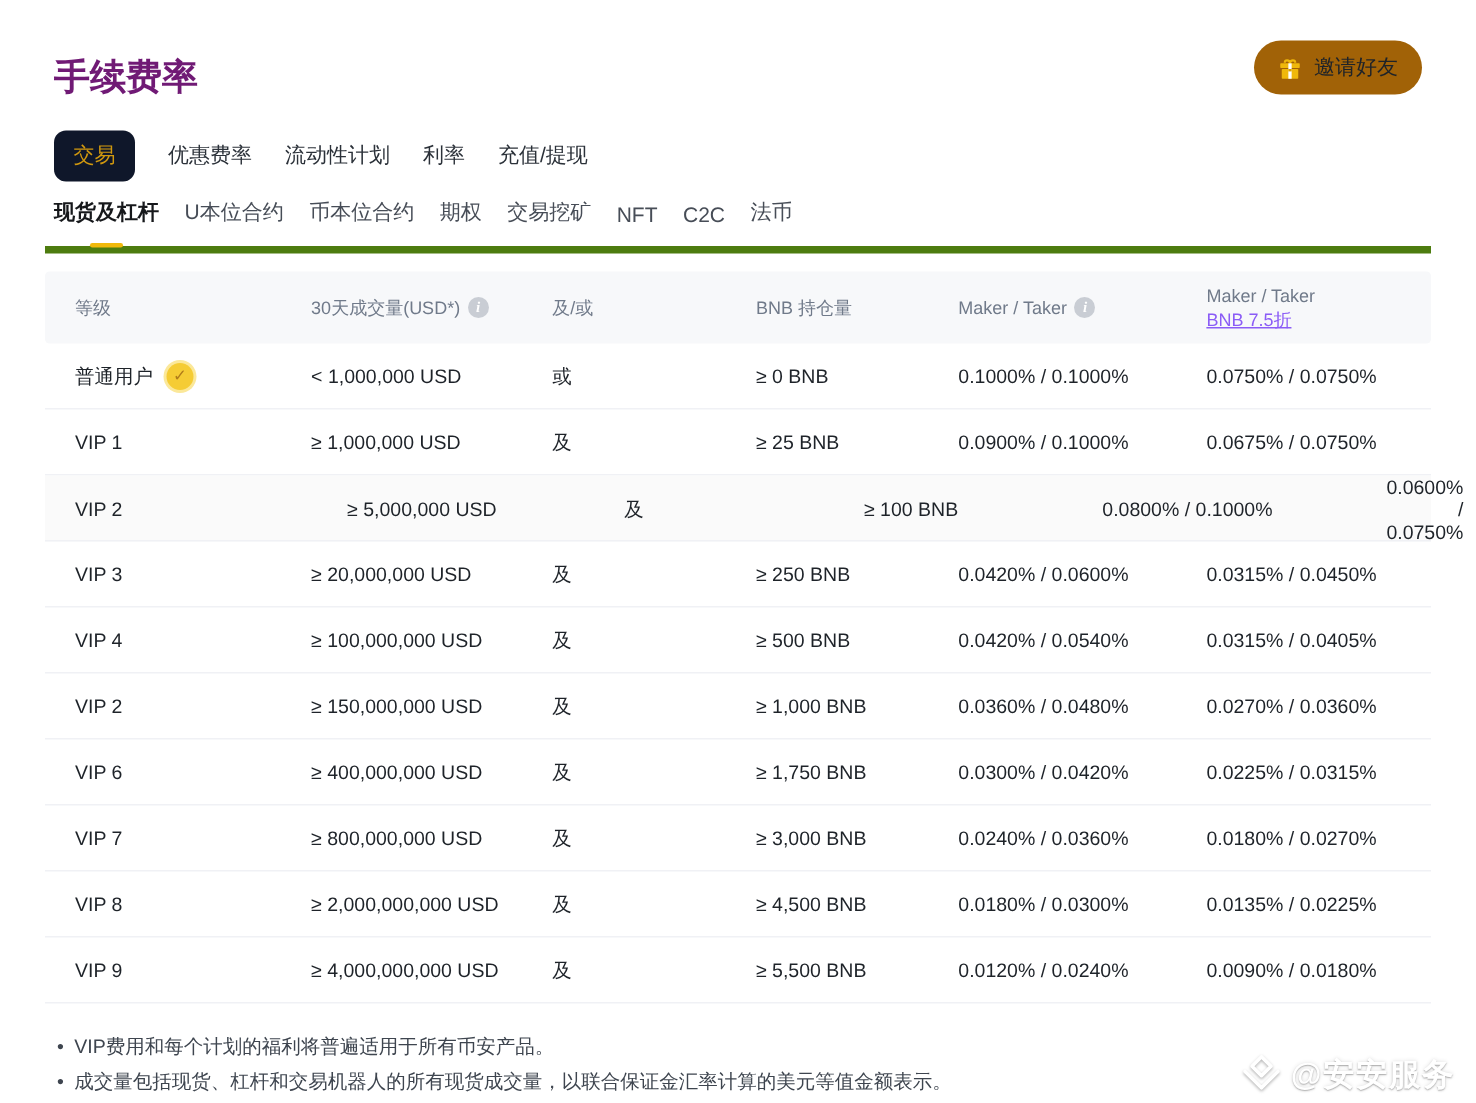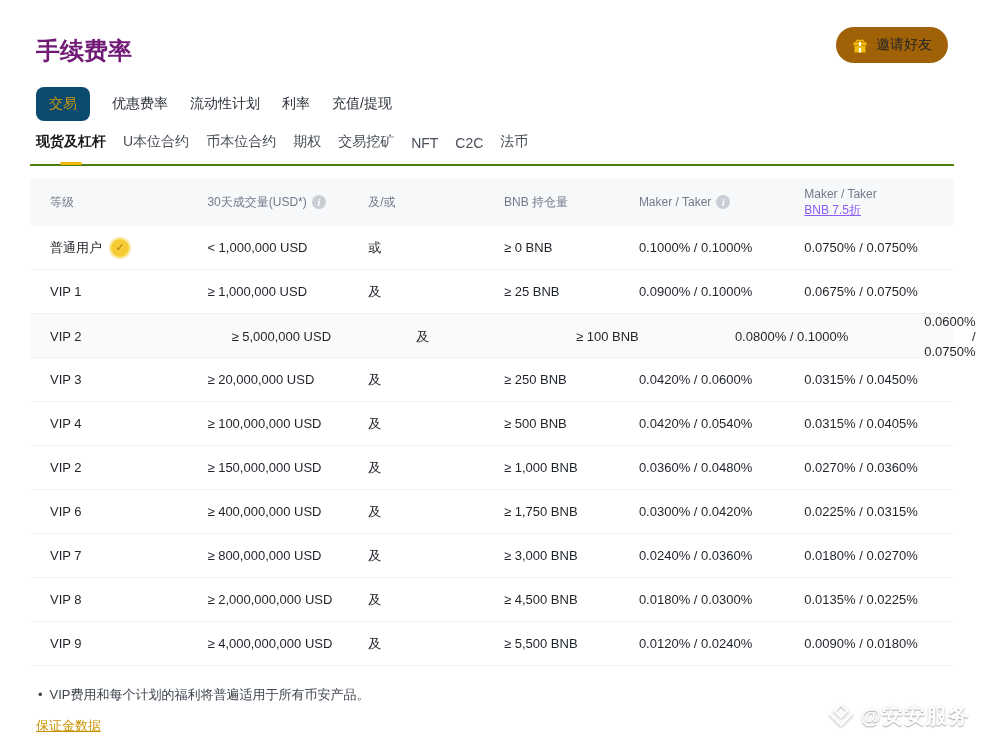--- a/index.html
+++ b/index.html
@@ -10,25 +10,25 @@
   
   .header-row { display:flex; justify-content:space-between; align-items:center; margin:22px 6px 0 6px; }
   .page-title { font-size:24px; font-weight:700; color:#701a75;margin-top:13px; }
   .invite-btn { display:flex; align-items:flex-end; gap:8px; background:#a16207; border:none;
                 border-radius:18px; padding:9px 16px; font-size:14px; color:#1E2329; cursor:pointer;
                 font-family:inherit; }
 
   
   .ptabs { display:flex; align-items:center; gap:22px; margin:20px 0 0 6px; }
   .ptab { font-size:14px; color:#2B3139; cursor:pointer; padding:8px 0; }
-  .ptab.active { background:#0c4a6e; color:#D0980F; padding:8px 13px; border-radius:8px;font-family:Liberation Mono, monospace; }
+  .ptab.active { background:#0f172a; color:#D0980F; padding:8px 13px; border-radius:8px;font-family:Liberation Mono, monospace; }
 
   
   .stabs { display:flex; align-items:flex-end; gap:17px; margin:12px 0 0 0; padding-left:6px;
-           border-bottom:2px solid #4d7c0f; }
+           border-bottom:5px solid #4d7c0f; }
   .stab { font-size:14px; color:#474D57; cursor:pointer; padding-bottom:13px; position:relative; }
   .stab.active { color:#16181B; font-weight:700; }
   .stab.active::after { content:""; position:absolute; left:50%; transform:translateX(-50%);
            bottom:-1px; width:22px; height:3px; background:#F0B90B; border-radius:2px; }
 
   
   .fee-table { margin-top:12px; }
   .t-row, .t-head { display:grid; grid-template-columns:19.2% 17.4% 14.7% 14.6% 17.9% auto;
                     align-items:center; }
   .t-head { background:#F7F8FA; height:48px; font-size:12px; color:#707A8A; border-radius:3px; }
@@ -239,20 +239,21 @@
       <div class="cell">及</div>
       <div class="cell">≥ 5,500 BNB</div>
       <div class="cell">0.0120% / 0.0240%</div>
       <div class="cell">0.0090% / 0.0180%</div>
     </div>
 
   </div>
 
   <ul class="notes">
     <li>VIP费用和每个计划的福利将普遍适用于所有币安产品。</li>
+    <li>成交量包括现货、杠杆和交易机器人的所有现货成交量，以联合保证金汇率计算的美元等值金额表示。</li>
   </ul>
 
   <a class="margin-link">保证金数据</a>
 
 </div>
 
 <div class="watermark">
   <svg width="30" height="30" viewBox="0 0 26 26" fill="none" stroke="#ffffff" stroke-width="2" stroke-linejoin="round" stroke-linecap="round">
     <path d="M13 3 L7.5 8.5 L13 14 L18.5 8.5 Z"></path>
     <path d="M3.5 11.5 L13 21 L22.5 11.5"></path>

